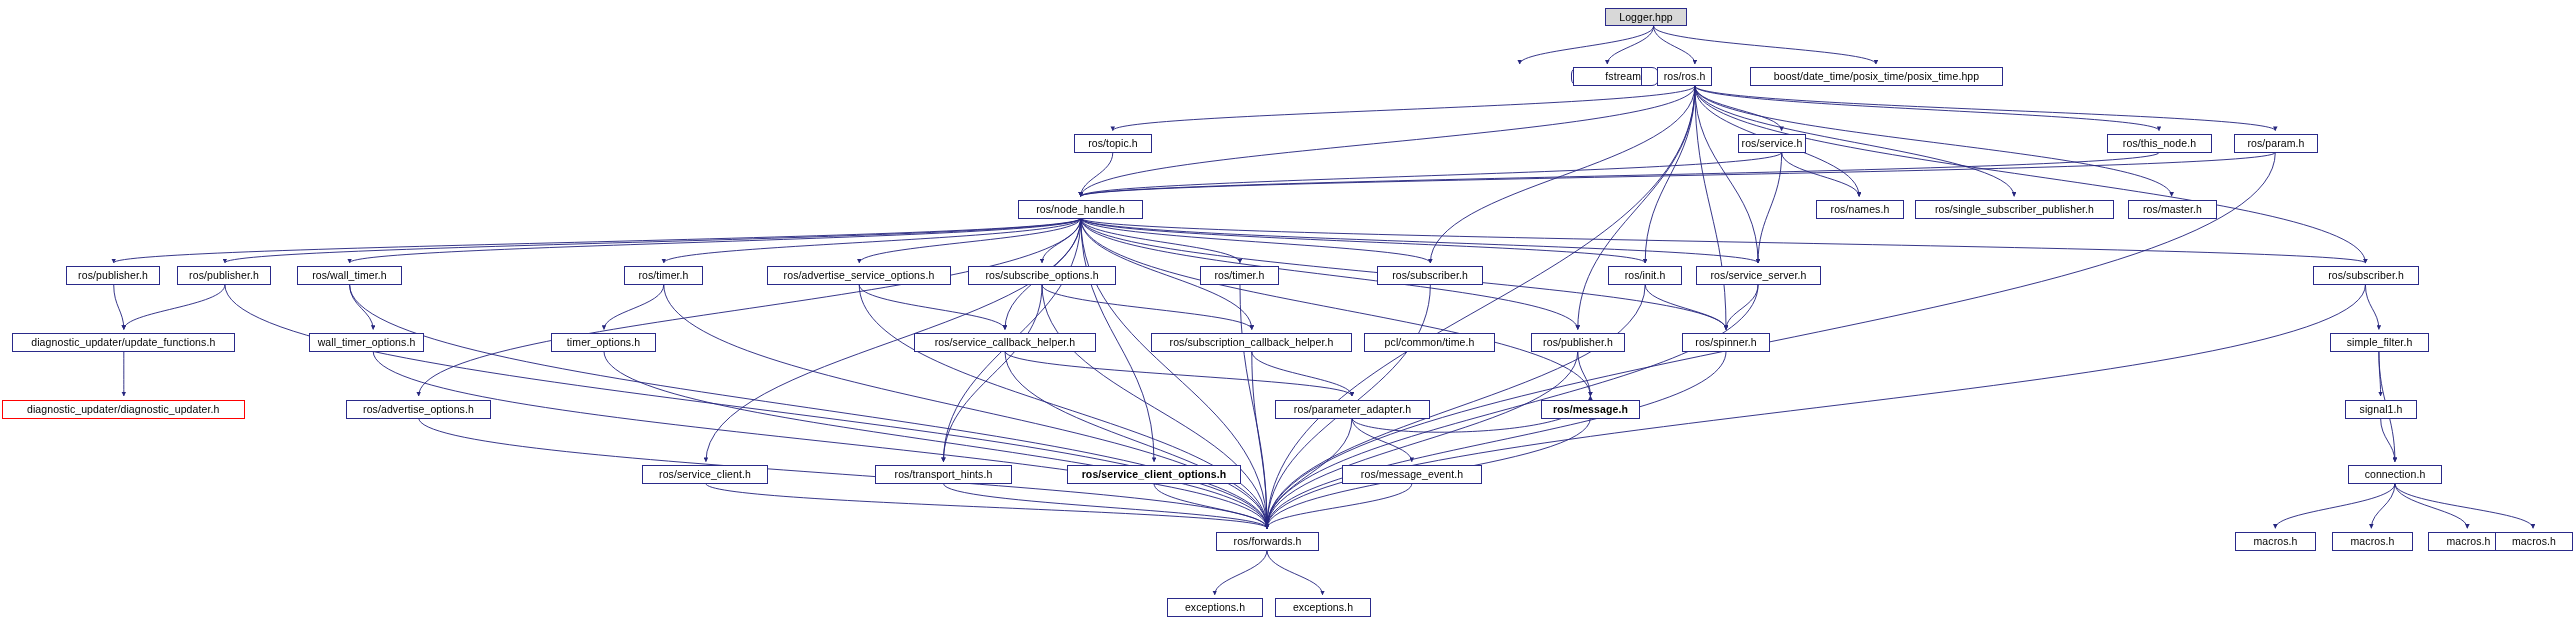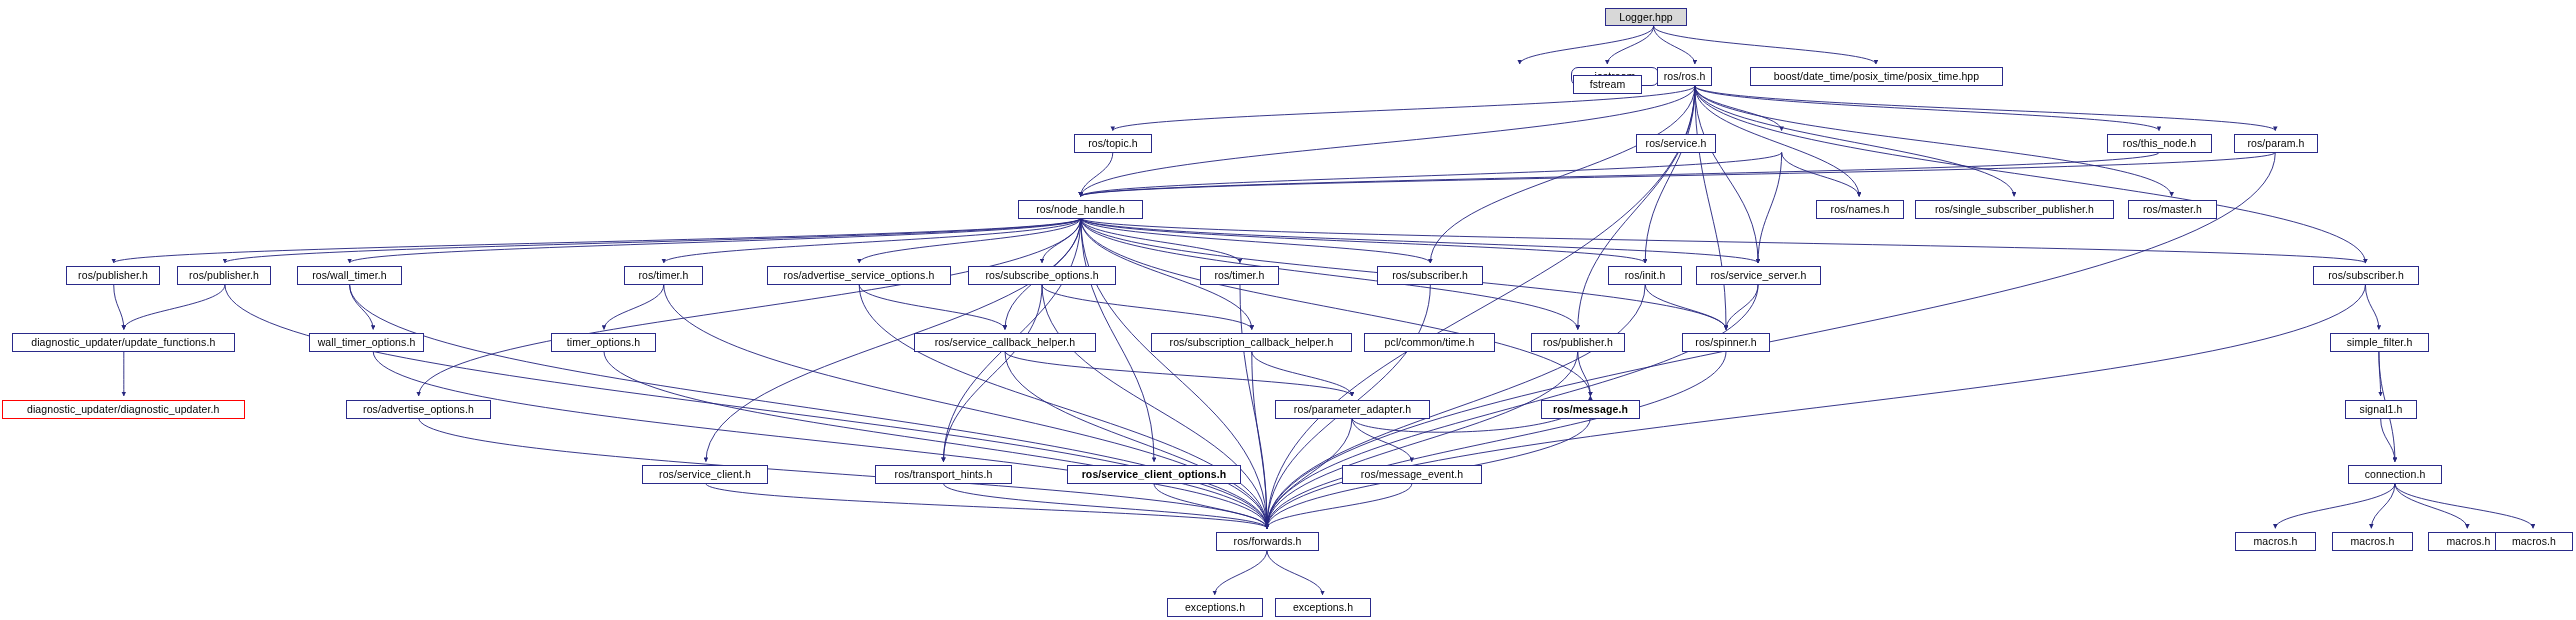--- a/index.html
+++ b/index.html
@@ -134,33 +134,33 @@
         <path d="M 1503 653 C 1503 678.65, 1569 684.35, 1569 706" marker-end="url(#arrow)"></path>
       </g>
   </svg>
   <div id="node-layer">
       <div class="node root" style="left: 1605px; top: 7.6px; width: 82px;">
         <span>Logger.hpp</span>
       </div>
       <div class="node" style="left: 1571px; top: 67px; width: 88px; border-radius: 7px;">
         <span>iostream</span>
       </div>
-      <div class="node" style="left: 1573px; top: 75px; width: 69px;">
+      <div class="node" style="left: 1573px; top: 67px; width: 69px; justify-content: flex-end;">
         <span>fstream</span>
       </div>
       <div class="node" style="left: 1657px; top: 67px; width: 55px;">
         <span>ros/ros.h</span>
       </div>
       <div class="node" style="left: 1750px; top: 67px; width: 253px;">
         <span>boost/date_time/posix_time/posix_time.hpp</span>
       </div>
       <div class="node" style="left: 1074px; top: 134px; width: 78px;">
         <span>ros/topic.h</span>
       </div>
-      <div class="node" style="left: 1636px; top: 134px; width: 80px;">
+      <div class="node" style="left: 1738px; top: 134px; width: 68px;">
         <span>ros/service.h</span>
       </div>
       <div class="node" style="left: 2107px; top: 134px; width: 105px;">
         <span>ros/this_node.h</span>
       </div>
       <div class="node" style="left: 2234px; top: 134px; width: 84px;">
         <span>ros/param.h</span>
       </div>
       <div class="node" style="left: 1018px; top: 200px; width: 125px;">
         <span>ros/node_handle.h</span>

